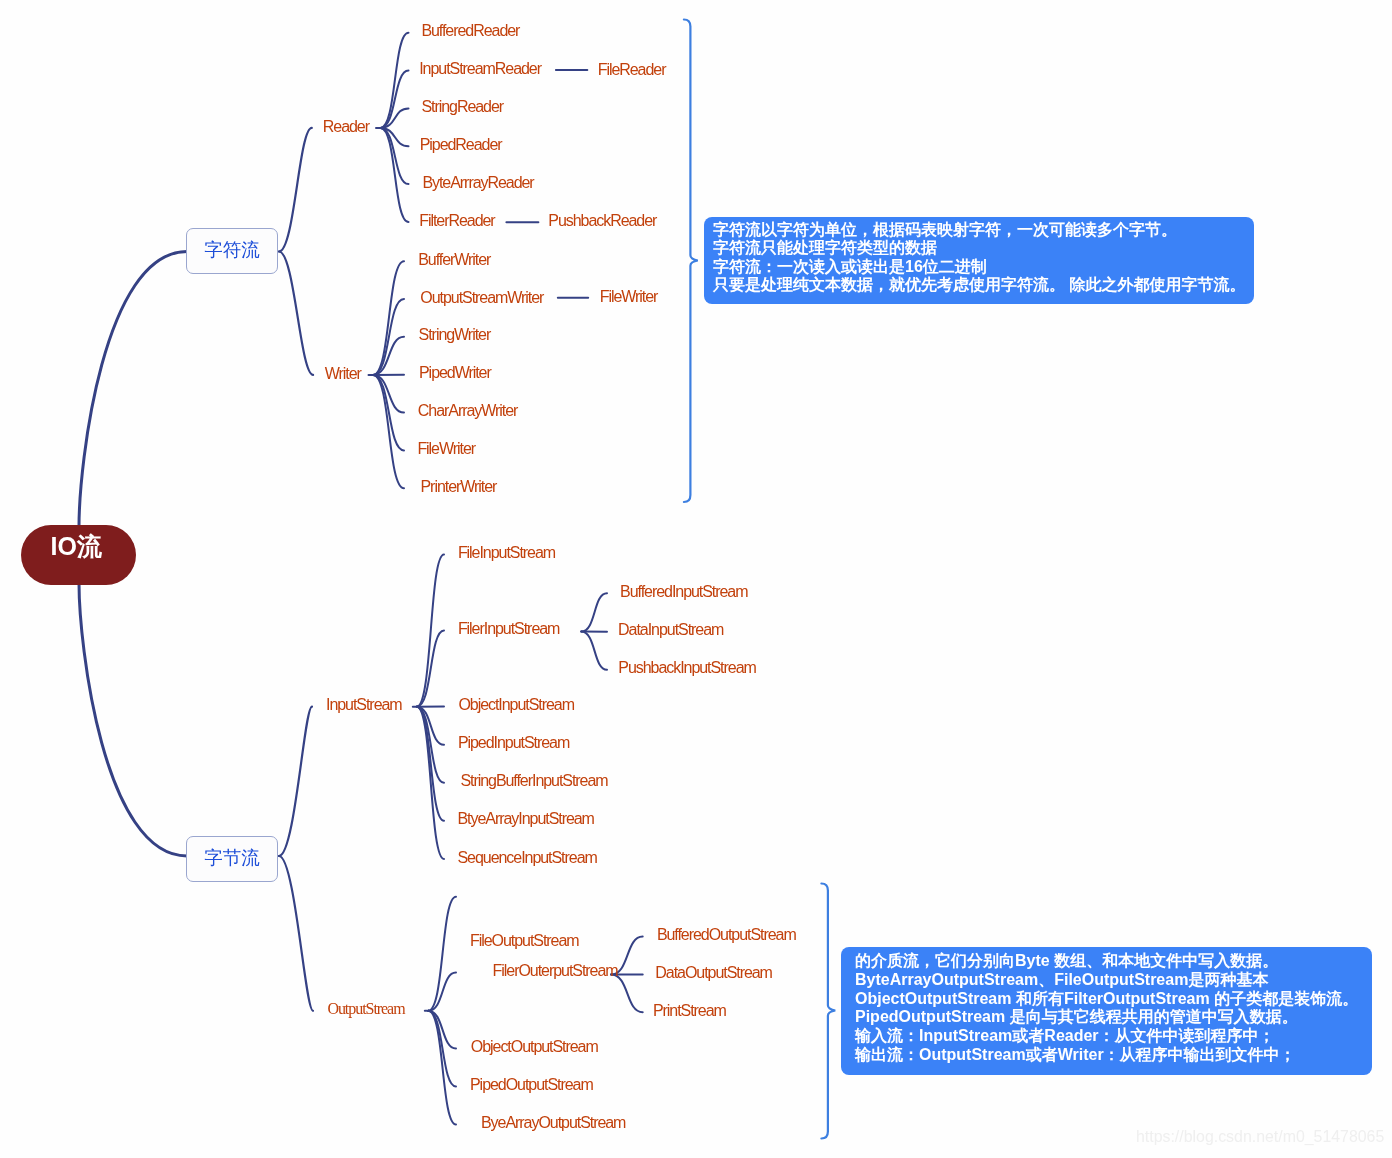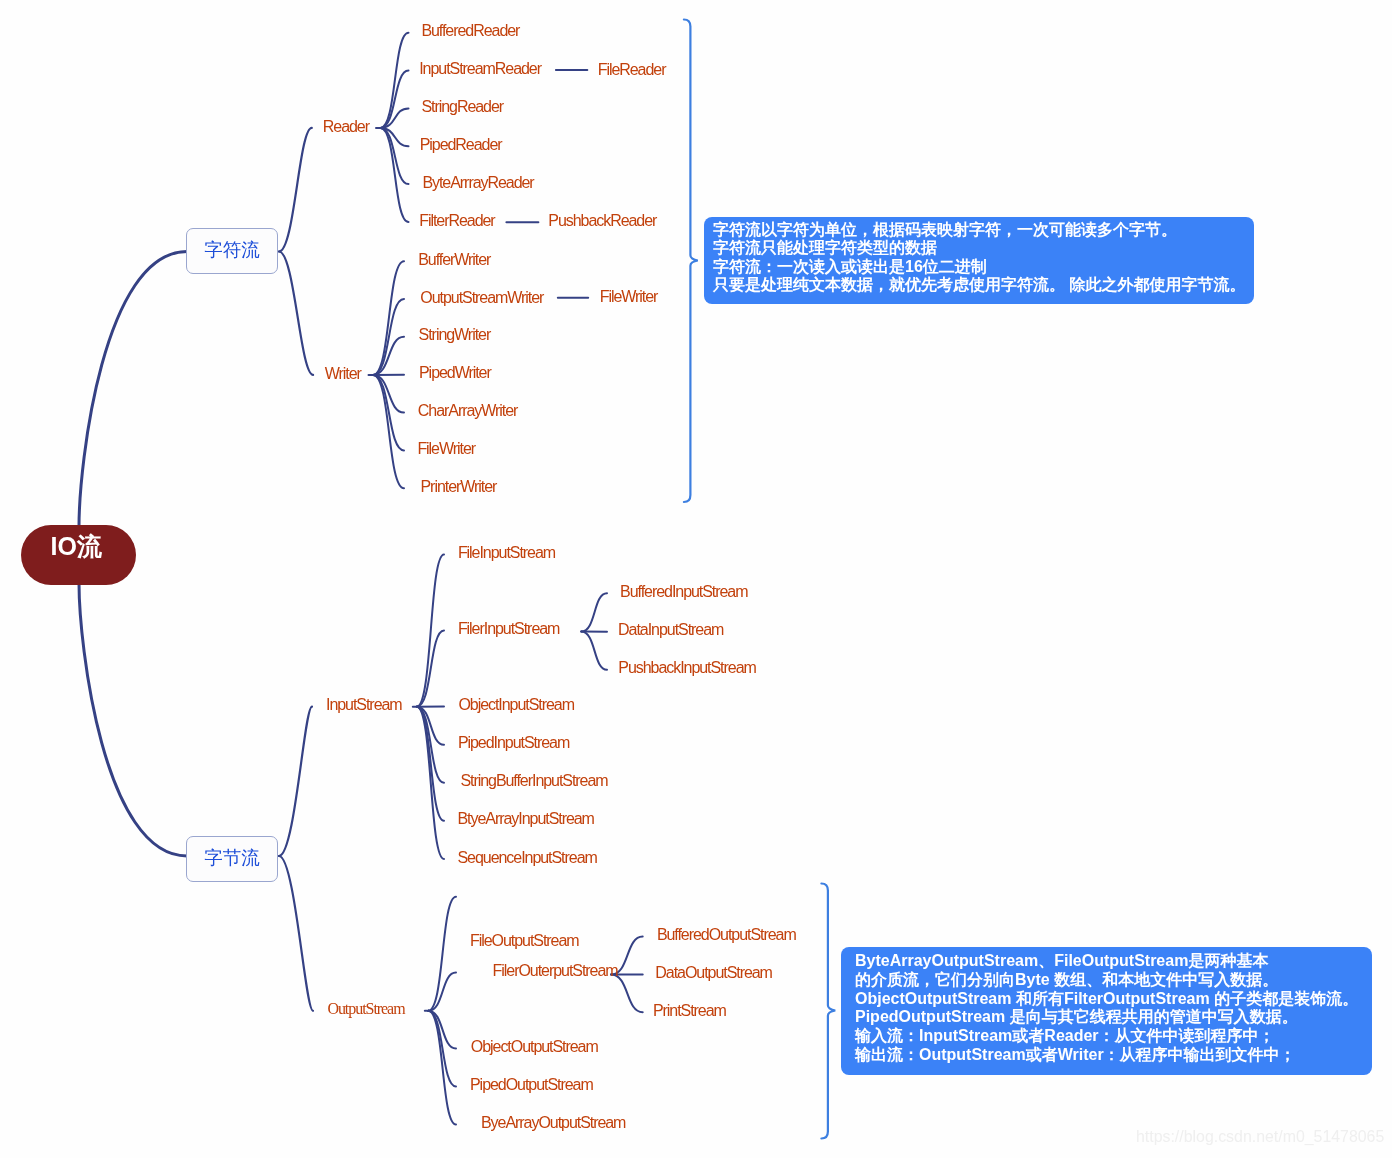--- a/index.html
+++ b/index.html
@@ -79,22 +79,22 @@
     </svg>
 
   <div class="note" id="note1" style="left:704px;top:217px;width:550px;height:87px;padding:4px 0 0 9px;">
     <div>字符流以字符为单位，根据码表映射字符，一次可能读多个字节。</div>
     <div>字符流只能处理字符类型的数据</div>
     <div>字符流：一次读入或读出是16位二进制</div>
     <div>只要是处理纯文本数据，就优先考虑使用字符流。 除此之外都使用字节流。</div>
   </div>
 
   <div class="note" id="note2" style="left:841px;top:947px;width:531px;height:128px;padding:5px 0 0 14px;line-height:18.8px;">
+    <div>的介质流，它们分别向Byte 数组、和本地文件中写入数据。</div>
     <div>ByteArrayOutputStream、FileOutputStream是两种基本</div>
-    <div>的介质流，它们分别向Byte 数组、和本地文件中写入数据。</div>
     <div>ObjectOutputStream 和所有FilterOutputStream 的子类都是装饰流。</div>
     <div>PipedOutputStream 是向与其它线程共用的管道中写入数据。</div>
     <div>输入流：InputStream或者Reader：从文件中读到程序中；</div>
     <div>输出流：OutputStream或者Writer：从程序中输出到文件中；</div>
   </div>
 
   <div class="watermark" style="left:1136px;top:1129px;">https://blog.csdn.net/m0_51478065</div>
 <div class="rootnode" style="left: 21px; top: 524.5px; width: 114.5px; height: 60px;">IO流</div>
     <div class="catbox" style="left: 186px; top: 228px; width: 92px; height: 46px;">字符流</div>
     <div class="catbox" style="left: 186px; top: 836px; width: 92px; height: 45.5px;">字节流</div>

